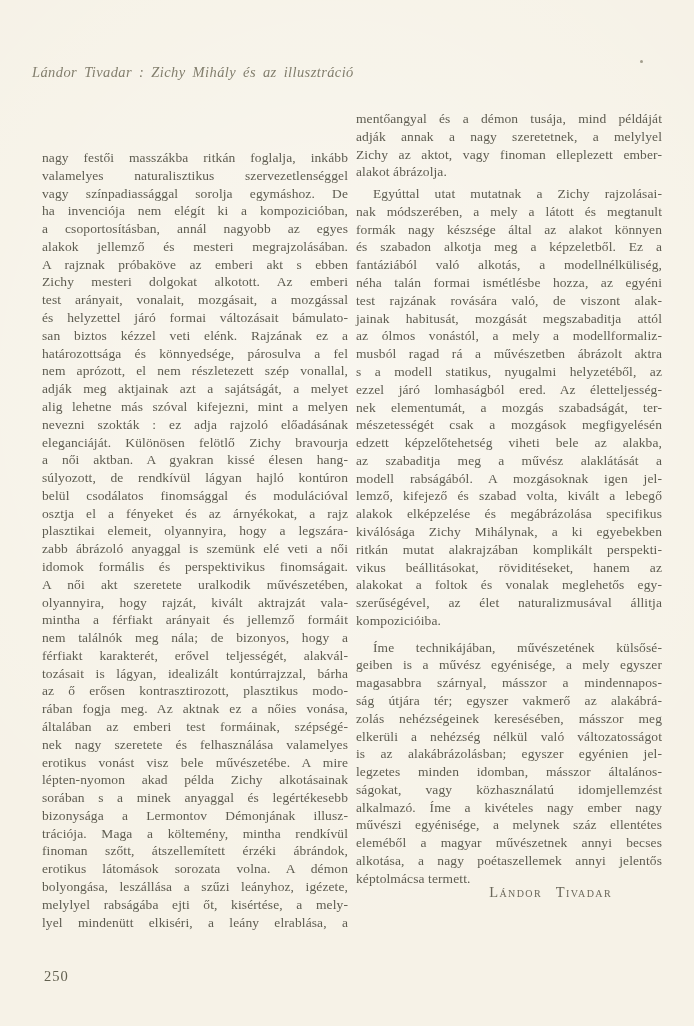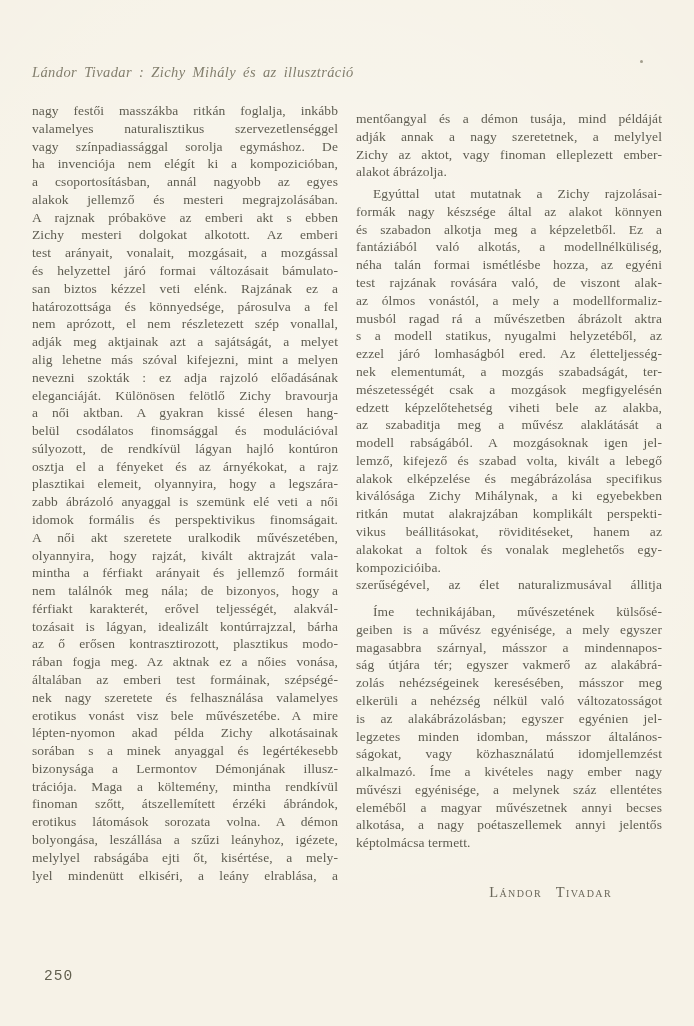--- a/index.html
+++ b/index.html
@@ -26,42 +26,41 @@
     word-spacing: 3px;
     color: #827e6d;
   }
   .col {
     position: absolute; top: 102px; width: 306px;
     font-size: 13.5px;
     line-height: 17.78px;
     color: #5e5c50;
     letter-spacing: 0.1px;
   }
-  .col-left  { left: 32px; }
+  .col-left  { left: 42px; margin-top: 47px; }
   .col-right { left: 356px; margin-top: 8px; }
   .line { text-align: justify; text-align-last: justify; }
   .line.last { text-align-last: left; }
   .para.indented .line:first-child { text-indent: 17px; }
   .para + .para { margin-top: 4px; }
   .para:nth-child(3) { margin-top: 9px; }
   .signature {
     position: absolute; top: 884px; right: 82px;
     font-variant: small-caps;
     font-size: 14.5px;
     letter-spacing: 1.4px;
     word-spacing: 9px;
     color: #6a675a;
     text-align: right;
   }
   .page-number {
     position: absolute; left: 44px; top: 968px;
     font-size: 14.5px;
     letter-spacing: 1px;
     color: #62604f;
-    font-family: Liberation Mono, monospace;
   }
   .speck {
     position: absolute; border-radius: 50%;
     background: #8d8875; opacity: 0.8;
   }
   .speck-header-right { left: 640px; top: 60px; width: 3px; height: 3px; }
 </style>
 </head>
 <body>
 
@@ -83,22 +82,22 @@
         <div class="line">test arányait, vonalait, mozgásait, a mozgással</div>
         <div class="line">és helyzettel járó formai változásait bámulato-</div>
         <div class="line">san biztos kézzel veti elénk. Rajzának ez a</div>
         <div class="line">határozottsága és könnyedsége, párosulva a fel</div>
         <div class="line">nem aprózott, el nem részletezett szép vonallal,</div>
         <div class="line">adják meg aktjainak azt a sajátságát, a melyet</div>
         <div class="line">alig lehetne más szóval kifejezni, mint a melyen</div>
         <div class="line">nevezni szokták : ez adja rajzoló előadásának</div>
         <div class="line">eleganciáját. Különösen felötlő Zichy bravourja</div>
         <div class="line">a női aktban. A gyakran kissé élesen hang-</div>
+        <div class="line">súlyozott, de rendkívül lágyan hajló kontúron</div>
         <div class="line">belül csodálatos finomsággal és modulációval</div>
-        <div class="line">súlyozott, de rendkívül lágyan hajló kontúron</div>
         <div class="line">osztja el a fényeket és az árnyékokat, a rajz</div>
         <div class="line">plasztikai elemeit, olyannyira, hogy a legszára-</div>
         <div class="line">zabb ábrázoló anyaggal is szemünk elé veti a női</div>
         <div class="line">idomok formális és perspektivikus finomságait.</div>
         <div class="line">A női akt szeretete uralkodik művészetében,</div>
         <div class="line">olyannyira, hogy rajzát, kivált aktrajzát vala-</div>
         <div class="line">mintha a férfiakt arányait és jellemző formáit</div>
         <div class="line">nem találnók meg nála; de bizonyos, hogy a</div>
         <div class="line">férfiakt karakterét, erővel teljességét, alakvál-</div>
         <div class="line">tozásait is lágyan, idealizált kontúrrajzzal, bárha</div>
@@ -121,42 +120,44 @@
 
   <div class="col col-right" id="right-col">
       <div class="para">
         <div class="line">mentőangyal és a démon tusája, mind példáját</div>
         <div class="line">adják annak a nagy szeretetnek, a melylyel</div>
         <div class="line">Zichy az aktot, vagy finoman elleplezett ember-</div>
         <div class="line last">alakot ábrázolja.</div>
       </div>
       <div class="para indented">
         <div class="line">Egyúttal utat mutatnak a Zichy rajzolásai-</div>
+        <div class="line">nak módszerében, a mely a látott és megtanult</div>
         <div class="line">formák nagy készsége által az alakot könnyen</div>
         <div class="line">és szabadon alkotja meg a képzeletből. Ez a</div>
         <div class="line">fantáziából való alkotás, a modellnélküliség,</div>
         <div class="line">néha talán formai ismétlésbe hozza, az egyéni</div>
         <div class="line">test rajzának rovására való, de viszont alak-</div>
+        <div class="line">jainak habitusát, mozgását megszabaditja attól</div>
         <div class="line">az ólmos vonástól, a mely a modellformaliz-</div>
         <div class="line">musból ragad rá a művészetben ábrázolt aktra</div>
         <div class="line">s a modell statikus, nyugalmi helyzetéből, az</div>
         <div class="line">ezzel járó lomhaságból ered. Az életteljesség-</div>
         <div class="line">nek elementumát, a mozgás szabadságát, ter-</div>
         <div class="line">mészetességét csak a mozgások megfigyelésén</div>
         <div class="line">edzett képzelőtehetség viheti bele az alakba,</div>
         <div class="line">az szabaditja meg a művész alaklátását a</div>
         <div class="line">modell rabságából. A mozgásoknak igen jel-</div>
         <div class="line">lemző, kifejező és szabad volta, kivált a lebegő</div>
         <div class="line">alakok elképzelése és megábrázolása specifikus</div>
         <div class="line">kiválósága Zichy Mihálynak, a ki egyebekben</div>
         <div class="line">ritkán mutat alakrajzában komplikált perspekti-</div>
         <div class="line">vikus beállitásokat, röviditéseket, hanem az</div>
         <div class="line">alakokat a foltok és vonalak meglehetős egy-</div>
+        <div class="line">szerűségével, az élet naturalizmusával állitja</div>
         <div class="line last">kompozicióiba.</div>
-        <div class="line">szerűségével, az élet naturalizmusával állitja</div>
       </div>
       <div class="para indented">
         <div class="line">Íme technikájában, művészetének külsősé-</div>
         <div class="line">geiben is a művész egyénisége, a mely egyszer</div>
         <div class="line">magasabbra szárnyal, másszor a mindennapos-</div>
         <div class="line">ság útjára tér; egyszer vakmerő az alakábrá-</div>
         <div class="line">zolás nehézségeinek keresésében, másszor meg</div>
         <div class="line">elkerüli a nehézség nélkül való változatosságot</div>
         <div class="line">is az alakábrázolásban; egyszer egyénien jel-</div>
         <div class="line">legzetes minden idomban, másszor általános-</div>

